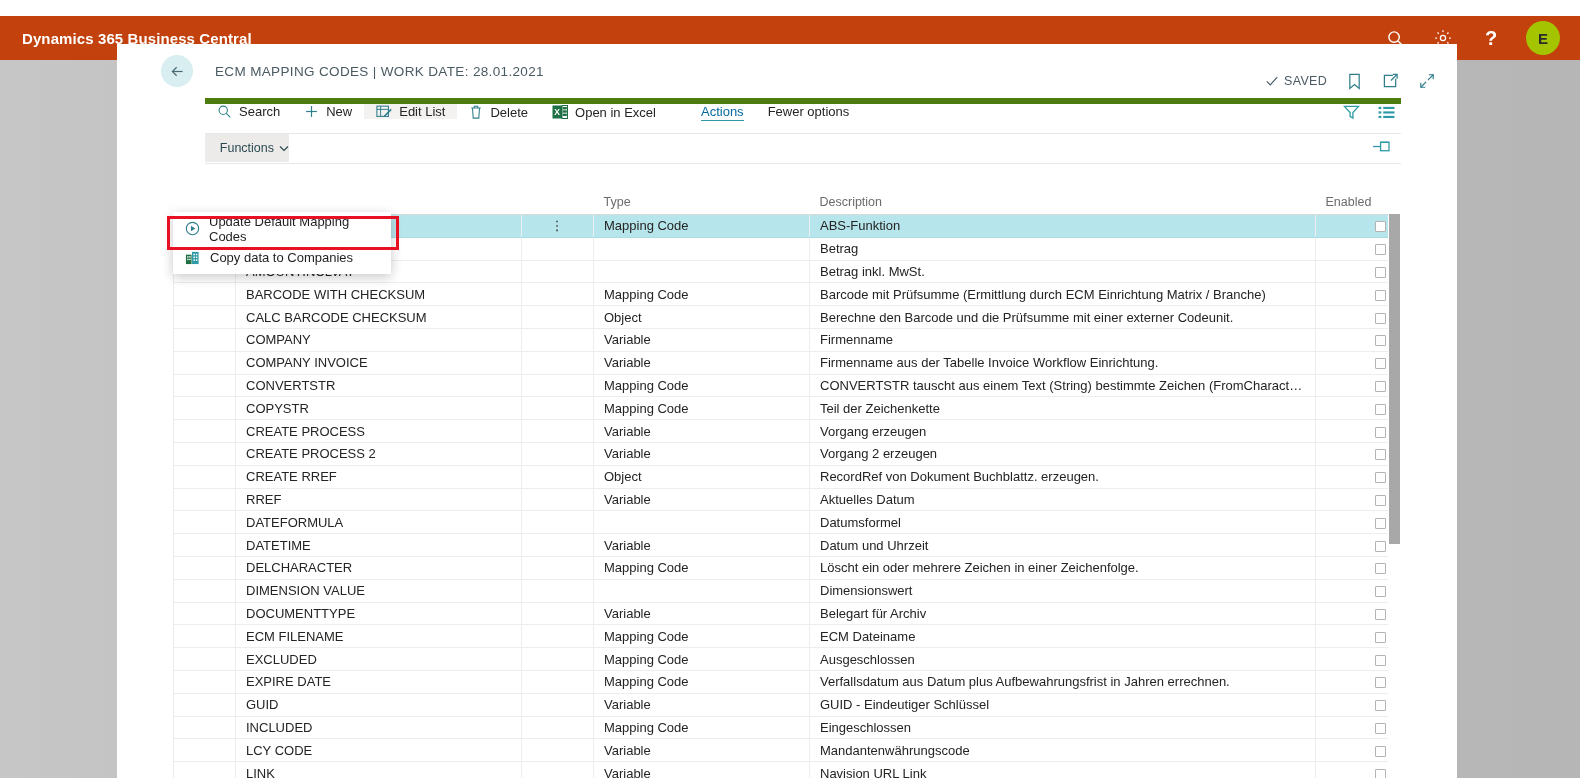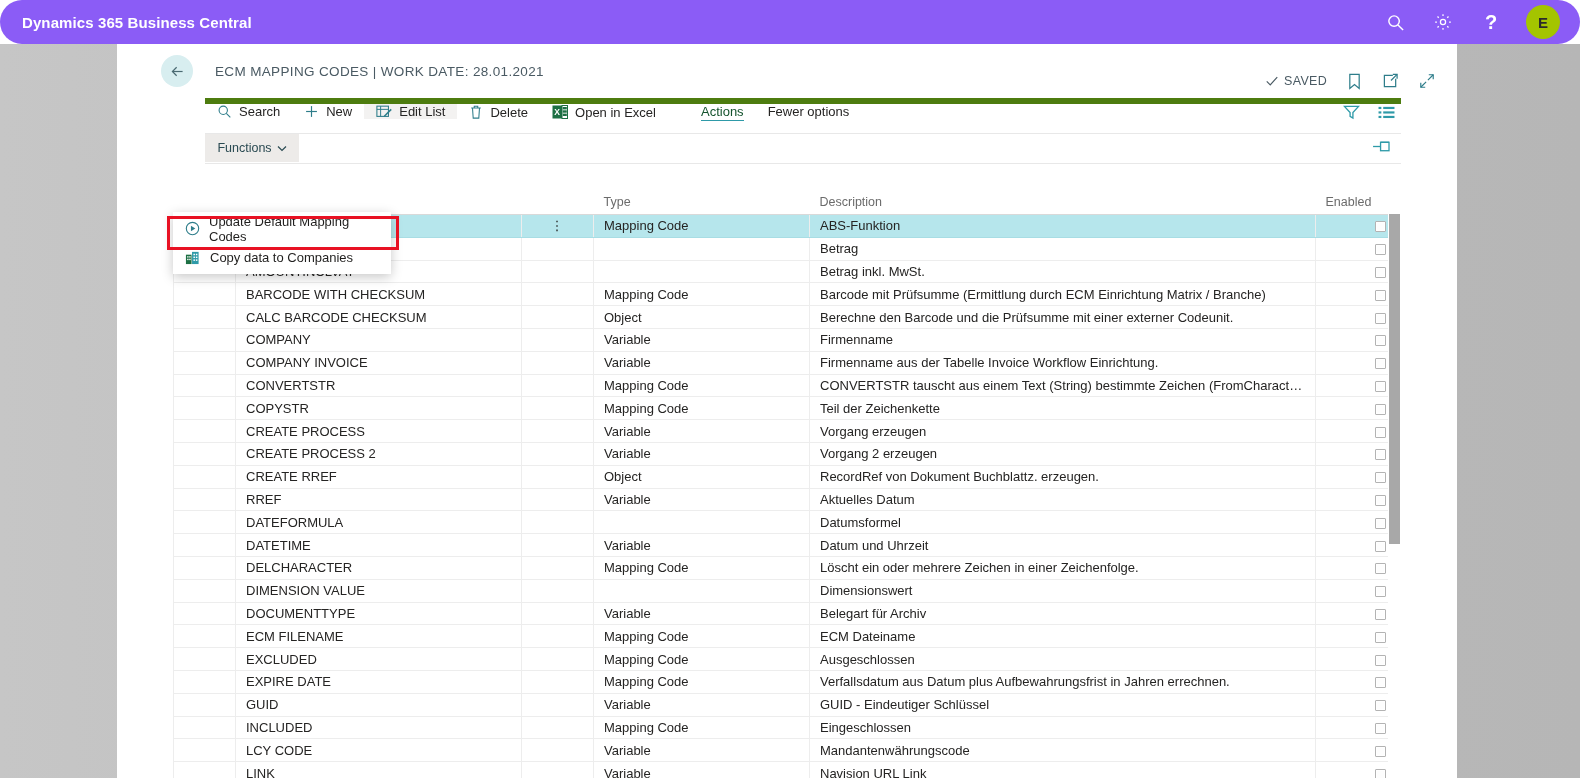--- a/index.html
+++ b/index.html
@@ -12,23 +12,23 @@
 
   
   .backdrop {
     position: absolute; left: 0; top: 44px;
     width: 1580px; height: 734px;
     background: linear-gradient(90deg,#c6c6c6 0%,#bdbdbd 40%,#b6b6b6 100%);
   }
 
   
   .appbar {
-    position: absolute; left: 0; top: 0; width: 1580px; height: 44px;
-    background: #8b5cf6; color: #ffffff;
-    display: flex; align-items: center; border-radius: 22px;
+    position: absolute; left: 0; top: 16px; width: 1580px; height: 44px;
+    background: #c2410c; color: #ffffff;
+    display: flex; align-items: center;
   }
   .appbar-title {
     margin-left: 22px; font-size: 15px; font-weight: bold;
     letter-spacing: .1px; color:#ffffff;
   }
   .appbar-right { margin-left: auto; display: flex; align-items: center; gap: 22px; margin-right: 20px; }
   .appbar-icon { width: 26px; height: 26px; display:flex; align-items:center; justify-content:center; color:#ffffff; cursor:pointer; }
   .appbar-icon svg { display:block; }
   .help-glyph { font-size: 20px; font-weight: bold; line-height: 1; color: #fff; }
   .avatar {
@@ -67,30 +67,30 @@
     height: 36px; border-top: 6px solid #4d7c0f; border-bottom: 1px solid #e8e8e8;
     margin: 0 56px 0 56px; display: flex; align-items: flex-start; position: relative;
   }
   .cmd {
     display: flex; align-items: center; gap: 7px; padding: 0 12px;
     font-size: 13px; color: #252423; cursor: pointer; white-space: nowrap;
   }
   .cmd.active { background: #f3f2f1; }
   .cmd .ic { display:flex; align-items:center; color:#2e7d8a; }
   .cmd-sep { width: 1px; background: #d6d6d6; margin: 8px 10px; }
-  .cmd.link { color: #14532d; }
+  .cmd.link { color: #0369a1; }
   .cmd.link .u { border-bottom: 1px solid #2e9aa8; padding-bottom: 1px; }
   .cmdbar-right { margin-left: auto; display: flex; align-items: center; gap: 18px; padding-right: 6px; }
   .cmdbar-right .ic { color: #2e9aa8; cursor: pointer; display:flex; }
 
   
   .subbar { margin: 0 56px; height: 30px; position: relative; }
   .functions-tab {
-    position: absolute; left: 0; top: 0; width: 94px; height: 28px;
-    background: #edebe9; display: flex; align-items: center; justify-content: center; gap: 5px;
+    position: absolute; left: 0; top: 0; width: 84px; height: 28px;
+    background: #edebe9; display: flex; align-items: center; justify-content: flex-end; gap: 5px;
     font-size: 12.5px; color: #2a4a52; cursor: pointer;
   }
   .pin-icon { position: absolute; right: 10px; top: 5px; color: #2e9aa8; cursor: pointer; }
   .subbar-rule { position:absolute; left:0; right:0; bottom:0; height:1px; background:#e8e8e8; }
 
   
   .gridwrap {
     position: absolute; left: 56px; top: 148px; right: 56px; bottom: 0;
     overflow: hidden;
   }

